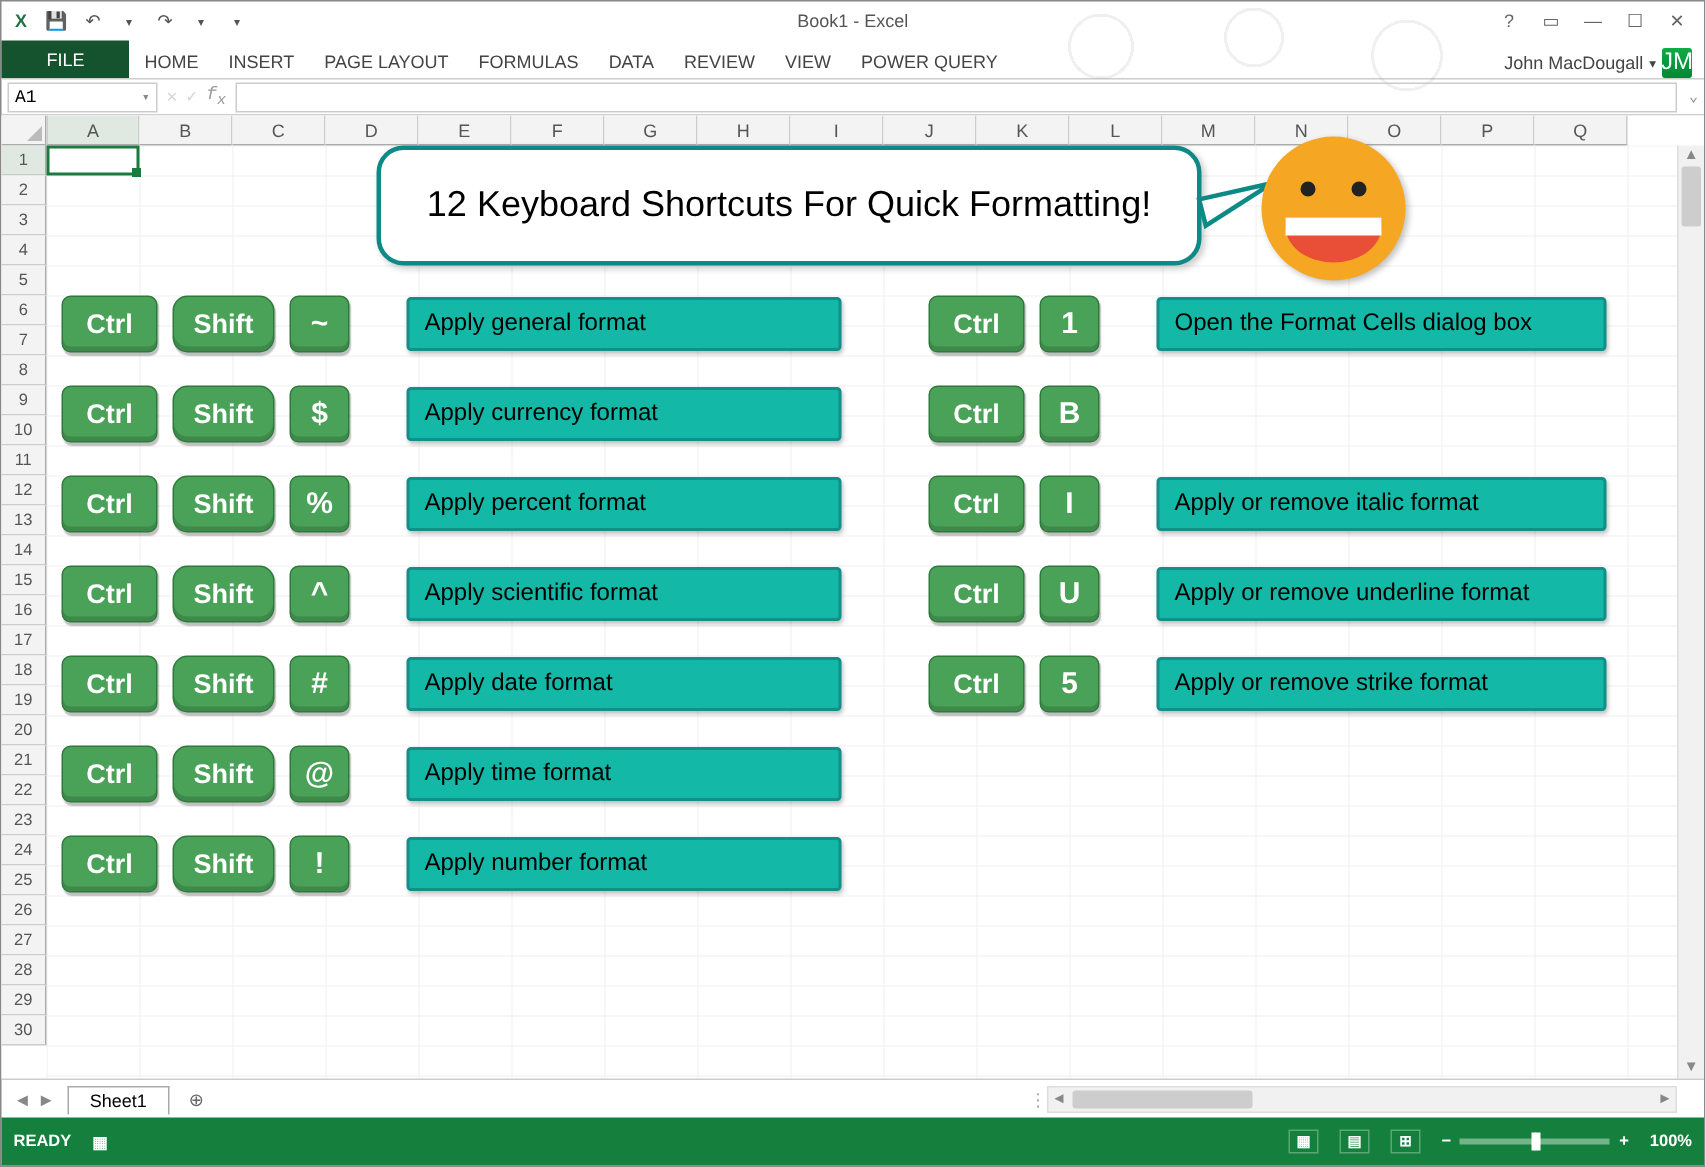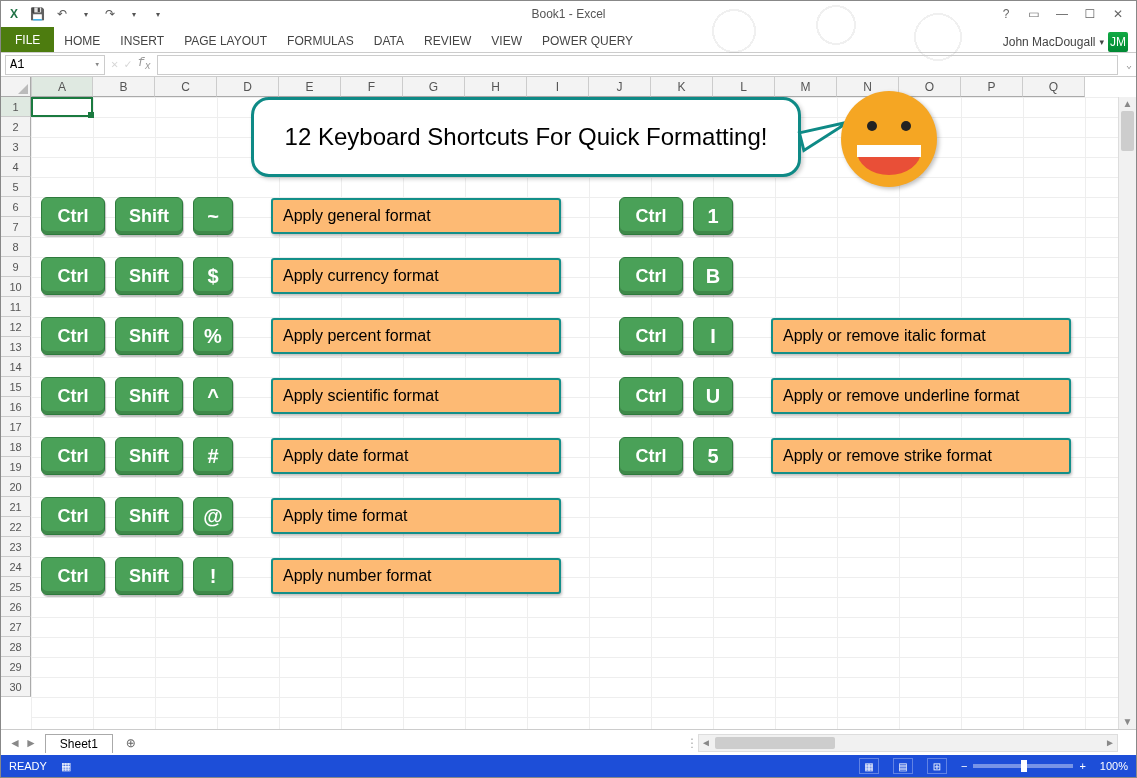--- a/index.html
+++ b/index.html
@@ -22,25 +22,25 @@
     opacity: 0.12;
     background-image: radial-gradient(circle at 20% 50%, transparent 20px, #888 20px, #888 22px, transparent 22px),
                       radial-gradient(circle at 50% 40%, transparent 18px, #888 18px, #888 20px, transparent 20px),
                       radial-gradient(circle at 80% 60%, transparent 22px, #888 22px, #888 24px, transparent 24px);
     background-repeat: no-repeat;
     pointer-events: none;
   }
 
   
   .ribbon { height: 26px; display: flex; align-items: flex-end; border-bottom: 1px solid #ccc; font-size: 12px; }
-  .tab-file { background: #4d7c0f; color: #fff; padding: 5px 14px; height: 100%; display: flex; align-items: center; }
+  .tab-file { background: #14532d; color: #fff; padding: 5px 30px; height: 100%; display: flex; align-items: center; }
   .tab { padding: 4px 10px; color: #444; cursor: pointer; text-transform: uppercase; }
   .ribbon .spacer { flex: 1; }
   .user { display: flex; align-items: center; gap: 4px; padding-right: 8px; color: #444; }
-  .avatar { width: 20px; height: 20px; background: linear-gradient(#1a4, #083); border-radius: 2px; display: inline-flex; align-items: center; justify-content: center; color:#fff; font-size:12px; }
+  .avatar { width: 20px; height: 20px; background: linear-gradient(#1a4, #083); border-radius: 2px; display: inline-flex; align-items: center; justify-content: center; color:#fff; font-size:16px; }
 
   
   .namerow { height: 24px; display: flex; align-items: center; border-bottom: 1px solid #ccc; font-size: 12px; }
   .namebox { width: 100px; height: 20px; border: 1px solid #ccc; margin-left: 4px; display: flex; align-items: center; padding: 0 4px; }
   .namebox .drop { margin-left: auto; font-size: 9px; color: #888; }
   .fbtns { display: flex; align-items: center; gap: 6px; margin: 0 6px; color: #999; font-size: 12px; }
   .fbar { flex: 1; height: 20px; border: 1px solid #ccc; margin-right: 18px; }
   .fbar-exp { position: absolute; right: 4px; font-size: 10px; color: #888; }
 
   
@@ -117,28 +117,28 @@
     background: #4aa158;
     color: #fff;
     font-weight: bold;
     font-size: 18px;
     border-radius: 6px;
     border: 1px solid #2e7a3d;
     box-shadow: 1px 2px 1px rgba(0,0,0,0.25), inset 0 -3px 0 rgba(0,0,0,0.15);
     padding: 0 8px;
   }
   .key.w-ctrl { width: 64px; }
-  .key.w-shift { width: 68px; }
+  .key.w-shift { width: 68px; border-radius: 10px; }
   .key.w-sym { width: 40px; font-size:20px; }
 
   .desc {
     display: inline-flex; align-items:center;
     height: 36px;
     border: 2px solid #138f89;
-    background: #fdba74;
+    background: #14b8a6;
     border-radius: 3px;
     padding: 0 10px;
     font-size: 16px;
     box-shadow: 1px 2px 3px rgba(0,0,0,0.25);
   }
 
   .row-sc { position:absolute; display:flex; align-items:center; gap: 10px; }
   .left-col .desc { width: 290px; }
   .right-col .desc { width: 300px; }
 
@@ -147,21 +147,21 @@
   .navarrows { display:flex; gap:4px; padding: 0 8px; color:#888; }
   .sheettab { padding: 2px 14px; border:1px solid #aaa; border-bottom:none; background:#fff; position:relative; top:1px; }
   .newsheet { width:20px; height:20px; border-radius:50%; display:inline-flex; align-items:center; justify-content:center; margin-left:8px; color:#666; }
   .sheetbar .sep { flex:1; }
   .hscroll { width:420px; height:18px; background:#f1f1f1; border:1px solid #ddd; margin-right:18px; position:relative;}
   .hscroll .thumb { position:absolute; left:16px; top:2px; bottom:2px; width:120px; background:#cdcdcd; border-radius:2px; }
   .hscroll .l, .hscroll .r { position:absolute; top:0; bottom:0; width:14px; text-align:center; line-height:16px; font-size:10px; color:#888; }
   .hscroll .l { left:0; } .hscroll .r { right:0; }
 
   
-  .statusbar { height: 22px; background:#1d4ed8; color:#fff; display:flex; align-items:center; font-size:11px; padding:0 8px; gap:14px; }
+  .statusbar { height: 32px; background:#15803d; color:#fff; display:flex; align-items:center; font-size:11px; padding:0 8px; gap:14px;font-weight:bold; }
   .statusbar .spacer { flex:1; }
   .viewbtn { width:20px; height:16px; display:inline-flex; align-items:center; justify-content:center; border:1px solid rgba(255,255,255,0.3); font-size:10px; }
   .zoom-slider { display:flex; align-items:center; gap:6px; }
   .slider-track { width:100px; height:4px; background:rgba(255,255,255,0.4); position:relative; }
   .slider-track::before { content:''; position:absolute; left:50%; top:-4px; width:1px; height:12px; background:rgba(255,255,255,0.5);}
   .slider-thumb { position:absolute; left:48px; top:-4px; width:6px; height:12px; background:#fff; }
 
   
   .bubble-pointer {
     position:absolute; left: 767px; top: 26px;
@@ -355,20 +355,21 @@
               <span class="key w-sym">!</span>
               <span style="width:18px;"></span>
               <span class="desc">Apply number format</span>
             </div>
           </div>
         <div id="right-rows" class="right-col">
             <div class="row-sc" style="left: 588px; top: 100px;">
               <span class="key w-ctrl">Ctrl</span>
               <span class="key w-sym">1</span>
               <span style="width:18px;"></span>
+              <span class="desc">Open the Format Cells dialog box</span>
             </div>
             <div class="row-sc" style="left: 588px; top: 160px;">
               <span class="key w-ctrl">Ctrl</span>
               <span class="key w-sym">B</span>
               <span style="width:18px;"></span>
             </div>
             <div class="row-sc" style="left: 588px; top: 220px;">
               <span class="key w-ctrl">Ctrl</span>
               <span class="key w-sym">I</span>
               <span style="width:18px;"></span>

